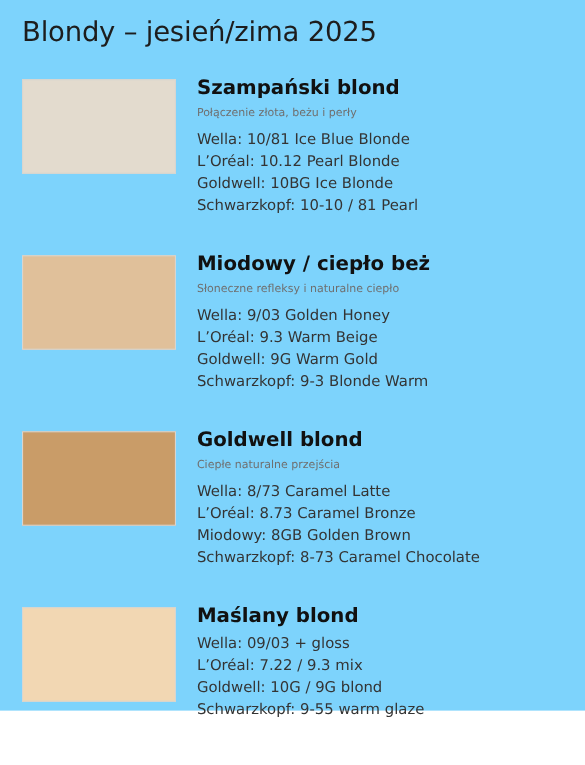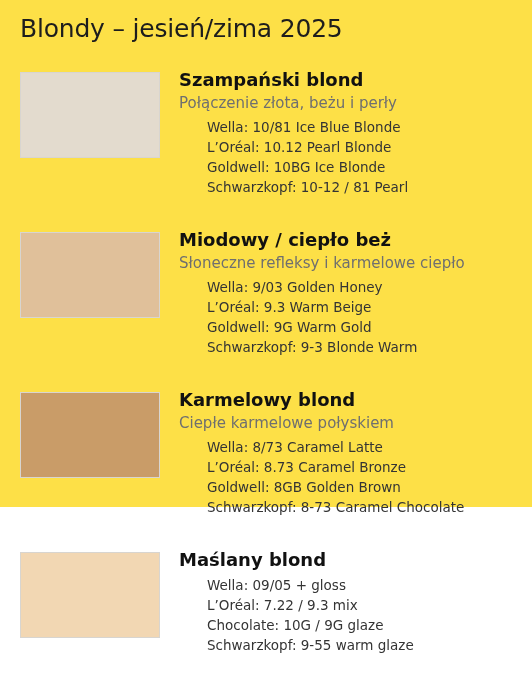--- a/index.html
+++ b/index.html
@@ -10,22 +10,22 @@
     width: 532px;
     height: 695px;
     background: #ffffff;
     font-family: "DejaVu Sans", "Liberation Sans", sans-serif;
     overflow: hidden;
   }
 
   .page {
     position: relative;
     width: 532px;
-    height: 507px;
-    background: #fde047;
+    height: 646px;
+    background: #7dd3fc;
     box-sizing: border-box;
   }
 
   .page-title {
     position: absolute;
     left: 20px;
     top: 14px;
     font-size: 25px;
     font-weight: 400;
     color: #1d1d1d;
@@ -65,30 +65,29 @@
 
   .shade-name {
     font-size: 18px;
     font-weight: 700;
     color: #111111;
     line-height: 24px;
     white-space: nowrap;
   }
 
   .shade-desc {
-    font-size: 15px;
+    font-size: 10px;
     font-weight: 400;
     color: #6f6f6f;
     line-height: 22px;
     white-space: nowrap;
   }
 
   .brand-lines {
     margin-top: 3px;
-    margin-left: 28px;
   }
 
   .brand-line {
     font-size: 13.5px;
     font-weight: 400;
     color: #343434;
     line-height: 20px;
     white-space: nowrap;
   }
 </style>
@@ -103,60 +102,60 @@
 
     <div class="shade-row">
       <div class="swatch" style="background-color: rgb(227, 219, 206);"></div>
       <div class="shade-info">
         <div class="shade-name">Szampański blond</div>
         <div class="shade-desc">Połączenie złota, beżu i perły</div>
         <div class="brand-lines">
           <div class="brand-line">Wella: 10/81 Ice Blue Blonde</div>
           <div class="brand-line">L’Oréal: 10.12 Pearl Blonde</div>
           <div class="brand-line">Goldwell: 10BG Ice Blonde</div>
-          <div class="brand-line">Schwarzkopf: 10-12 / 81 Pearl</div>
+          <div class="brand-line">Schwarzkopf: 10-10 / 81 Pearl</div>
         </div>
       </div>
     </div>
 
     <div class="shade-row">
       <div class="swatch" style="background-color: rgb(224, 192, 154);"></div>
       <div class="shade-info">
         <div class="shade-name">Miodowy / ciepło beż</div>
-        <div class="shade-desc">Słoneczne refleksy i karmelowe ciepło</div>
+        <div class="shade-desc">Słoneczne refleksy i naturalne ciepło</div>
         <div class="brand-lines">
           <div class="brand-line">Wella: 9/03 Golden Honey</div>
           <div class="brand-line">L’Oréal: 9.3 Warm Beige</div>
           <div class="brand-line">Goldwell: 9G Warm Gold</div>
           <div class="brand-line">Schwarzkopf: 9-3 Blonde Warm</div>
         </div>
       </div>
     </div>
 
     <div class="shade-row">
       <div class="swatch" style="background-color: rgb(201, 156, 104);"></div>
       <div class="shade-info">
-        <div class="shade-name">Karmelowy blond</div>
-        <div class="shade-desc">Ciepłe karmelowe połyskiem</div>
+        <div class="shade-name">Goldwell blond</div>
+        <div class="shade-desc">Ciepłe naturalne przejścia</div>
         <div class="brand-lines">
           <div class="brand-line">Wella: 8/73 Caramel Latte</div>
           <div class="brand-line">L’Oréal: 8.73 Caramel Bronze</div>
-          <div class="brand-line">Goldwell: 8GB Golden Brown</div>
+          <div class="brand-line">Miodowy: 8GB Golden Brown</div>
           <div class="brand-line">Schwarzkopf: 8-73 Caramel Chocolate</div>
         </div>
       </div>
     </div>
 
     <div class="shade-row">
       <div class="swatch" style="background-color: rgb(242, 215, 179);"></div>
       <div class="shade-info">
         <div class="shade-name">Maślany blond</div>
         <div class="brand-lines">
-          <div class="brand-line">Wella: 09/05 + gloss</div>
+          <div class="brand-line">Wella: 09/03 + gloss</div>
           <div class="brand-line">L’Oréal: 7.22 / 9.3 mix</div>
-          <div class="brand-line">Chocolate: 10G / 9G glaze</div>
+          <div class="brand-line">Goldwell: 10G / 9G blond</div>
           <div class="brand-line">Schwarzkopf: 9-55 warm glaze</div>
         </div>
       </div>
     </div>
 
   </div>
 </div>
 
 </body></html>

